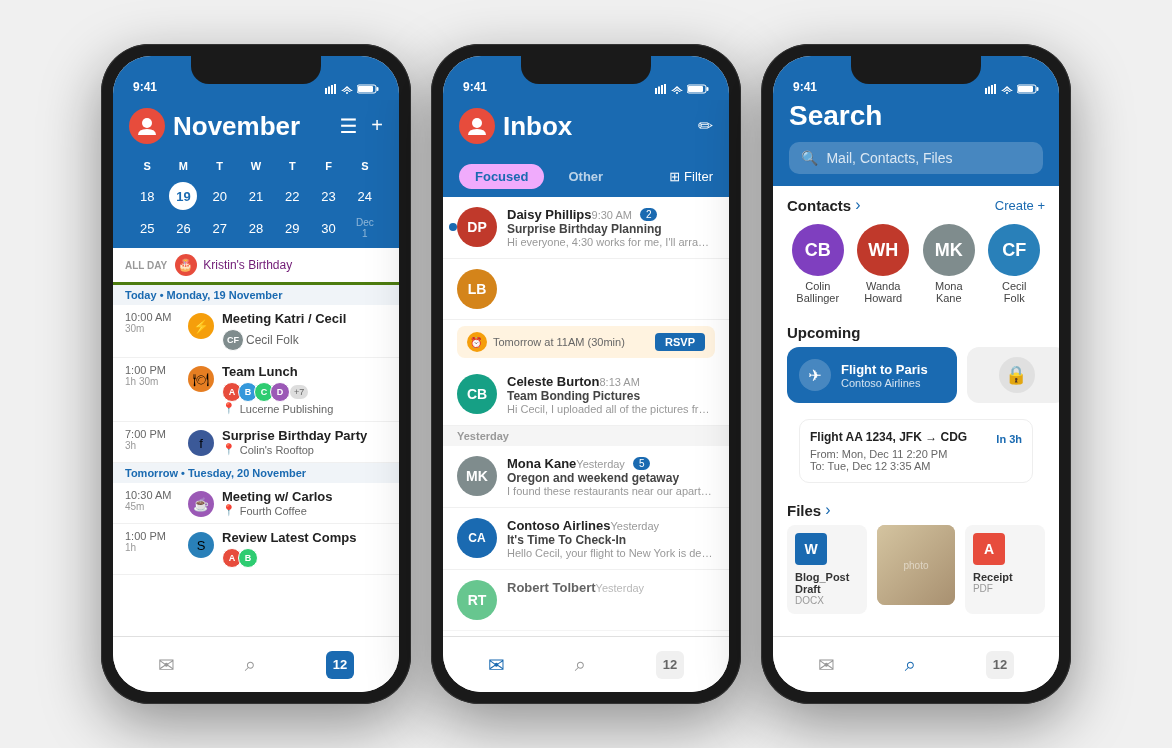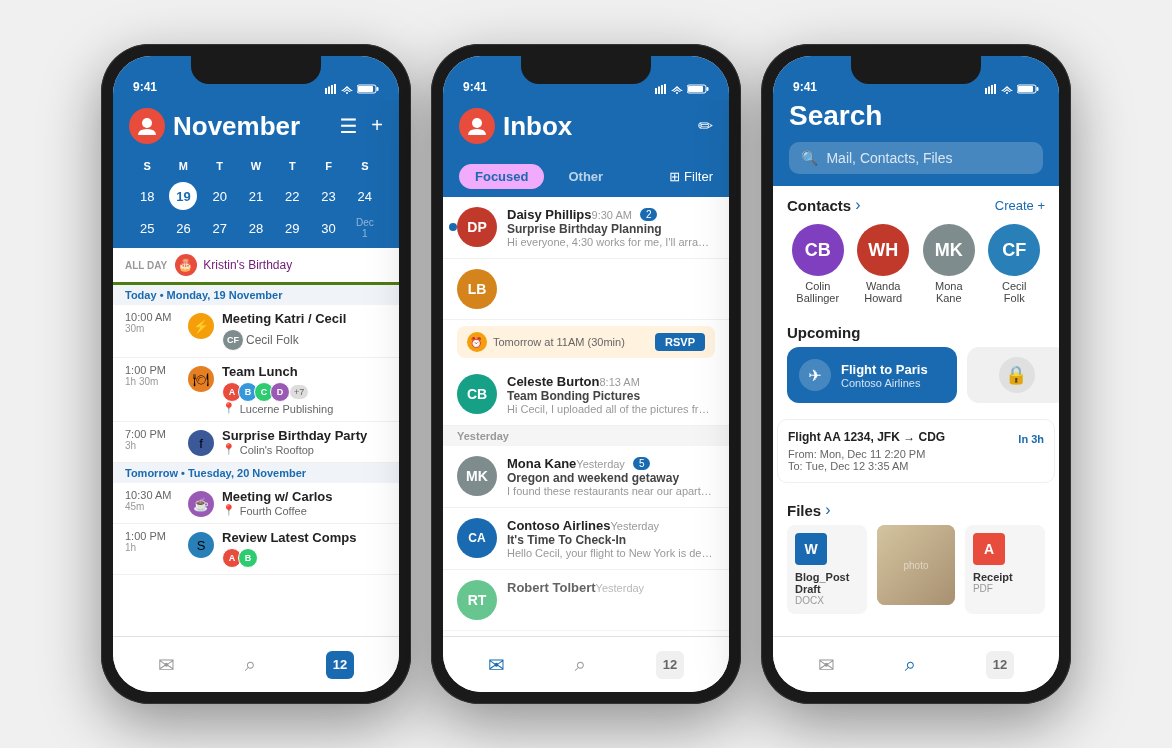--- a/index.html
+++ b/index.html
@@ -836,21 +836,21 @@
             <div>
               <div class="flight-title">Flight to Paris</div>
               <div class="flight-subtitle">Contoso Airlines</div>
             </div>
           </div>
           <div style="background:#f0f0f0;border-radius:12px;padding:10px;width:100px;display:flex;align-items:center;justify-content:center;flex-shrink:0">
             <div style="width:36px;height:36px;background:#e0e0e0;border-radius:50%;display:flex;align-items:center;justify-content:center;font-size:18px">🔒</div>
           </div>
         </div>
 
-        <div style="padding:0 4px 8px">
+        <div style="padding:0 26px 8px">
           <div class="flight-detail-card">
             <div style="display:flex;justify-content:space-between;align-items:center">
               <span class="flight-route">Flight AA 1234, JFK → CDG</span>
               <span style="font-size:11px;color:#1a6ab1;font-weight:600">In 3h</span>
             </div>
             <div class="flight-info">From: Mon, Dec 11 2:20 PM</div>
             <div class="flight-info">To: Tue, Dec 12 3:35 AM</div>
           </div>
         </div>
 

